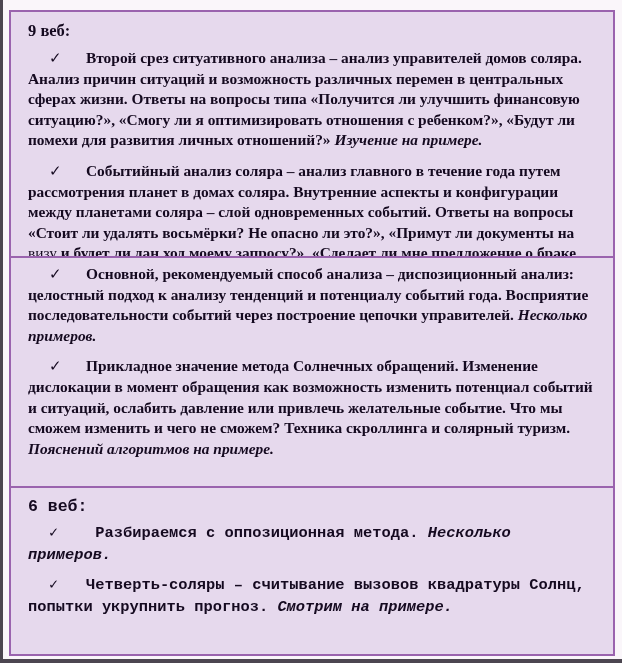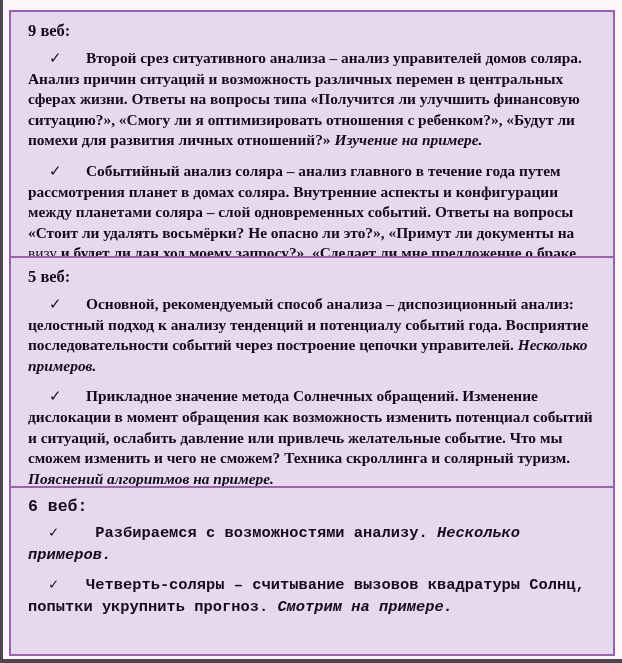--- a/index.html
+++ b/index.html
@@ -89,23 +89,22 @@
 <div class="frame">
   <div class="edge-left"></div>
   <div class="edge-bottom"></div>
   <div class="panel" id="panel">
       <div class="section sec-0">
         <p class="section-header">9 веб:</p>
         <p class="bullet"><span class="check">✓</span><span class="seg-bold">Второй срез ситуативного анализа – анализ управителей домов соляра. Анализ причин ситуаций и возможность различных перемен в центральных сферах жизни. Ответы на вопросы типа «Получится ли улучшить финансовую ситуацию?», «Смогу ли я оптимизировать отношения с ребенком?», «Будут ли помехи для развития личных отношений?» </span><span class="seg-bold-italic">Изучение на примере.</span></p>
         <p class="bullet"><span class="check">✓</span><span class="seg-bold">Событийный анализ соляра – анализ главного в течение года путем рассмотрения планет в домах соляра. Внутренние аспекты и конфигурации между планетами соляра – слой одновременных событий. Ответы на вопросы «Стоит ли удалять восьмёрки? Не опасно ли это?», «Примут ли документы на </span><span class="seg-squiggle">визу</span><span class="seg-bold"> и будет ли дан ход моему запросу?», «Сделает ли мне предложение о браке мой МЧ?»  </span></p>
       </div>
       <div class="section sec-1">
-        <p class="section-header">5 веб:</p>
         <p class="bullet"><span class="check">✓</span><span class="seg-bold">Основной, рекомендуемый способ анализа – диспозиционный анализ: целостный подход к анализу тенденций и потенциалу событий года. Восприятие последовательности событий через построение цепочки управителей. </span><span class="seg-bold-italic">Несколько примеров.</span></p>
         <p class="bullet"><span class="check">✓</span><span class="seg-bold">Прикладное значение метода Солнечных обращений. Изменение дислокации в момент обращения как возможность изменить потенциал событий и ситуаций, ослабить давление или привлечь желательные событие. Что мы сможем изменить и чего не сможем? Техника скроллинга и солярный туризм. </span><span class="seg-bold-italic">Пояснений алгоритмов на примере.</span></p>
       </div>
       <div class="section sec-2">
         <p class="section-header">6 веб:</p>
-        <p class="bullet"><span class="check">✓</span><span class="seg-bold"> Разбираемся с возможностями анализу. </span><span class="seg-bold-italic">Несколько примеров.</span></p>
+        <p class="bullet"><span class="check">✓</span><span class="seg-bold"> Разбираемся с оппозиционная метода. </span><span class="seg-bold-italic">Несколько примеров.</span></p>
         <p class="bullet"><span class="check">✓</span><span class="seg-bold">Четверть-соляры – считывание вызовов квадратуры Солнц, попытки укрупнить прогноз. </span><span class="seg-bold-italic">Смотрим на примере.</span></p>
       </div>
     </div>
 </div>
 
 </body></html>

